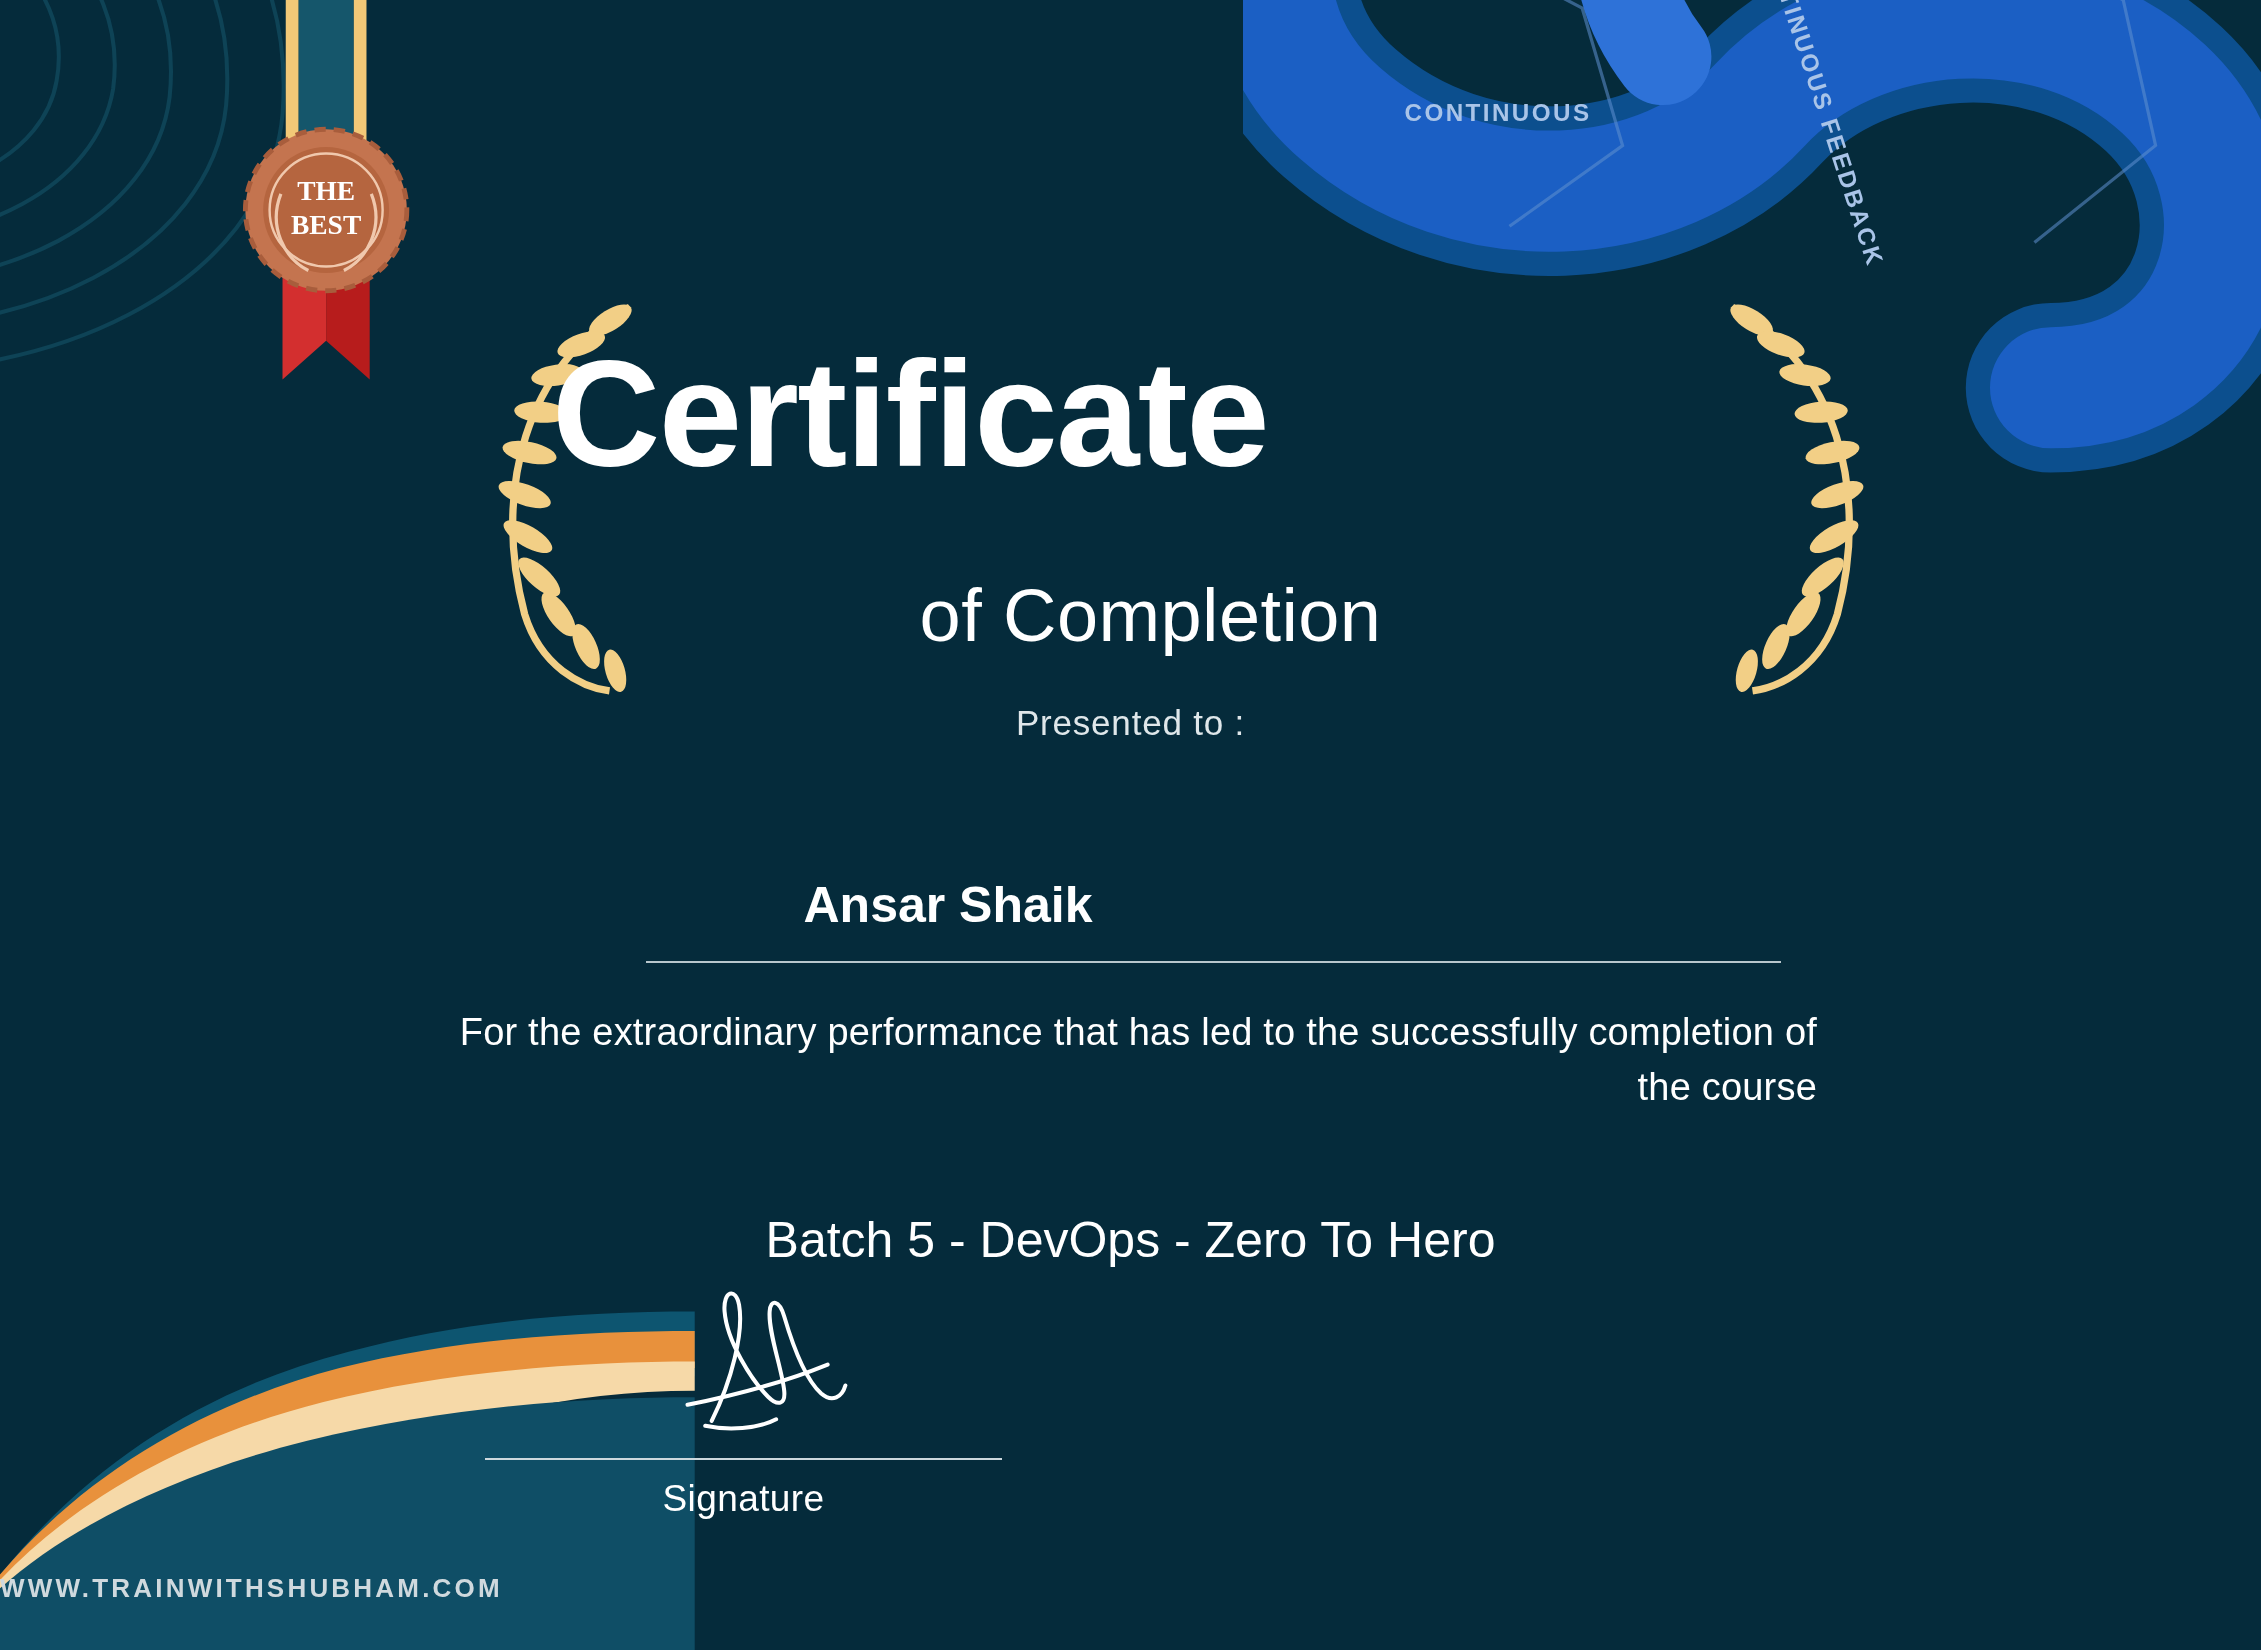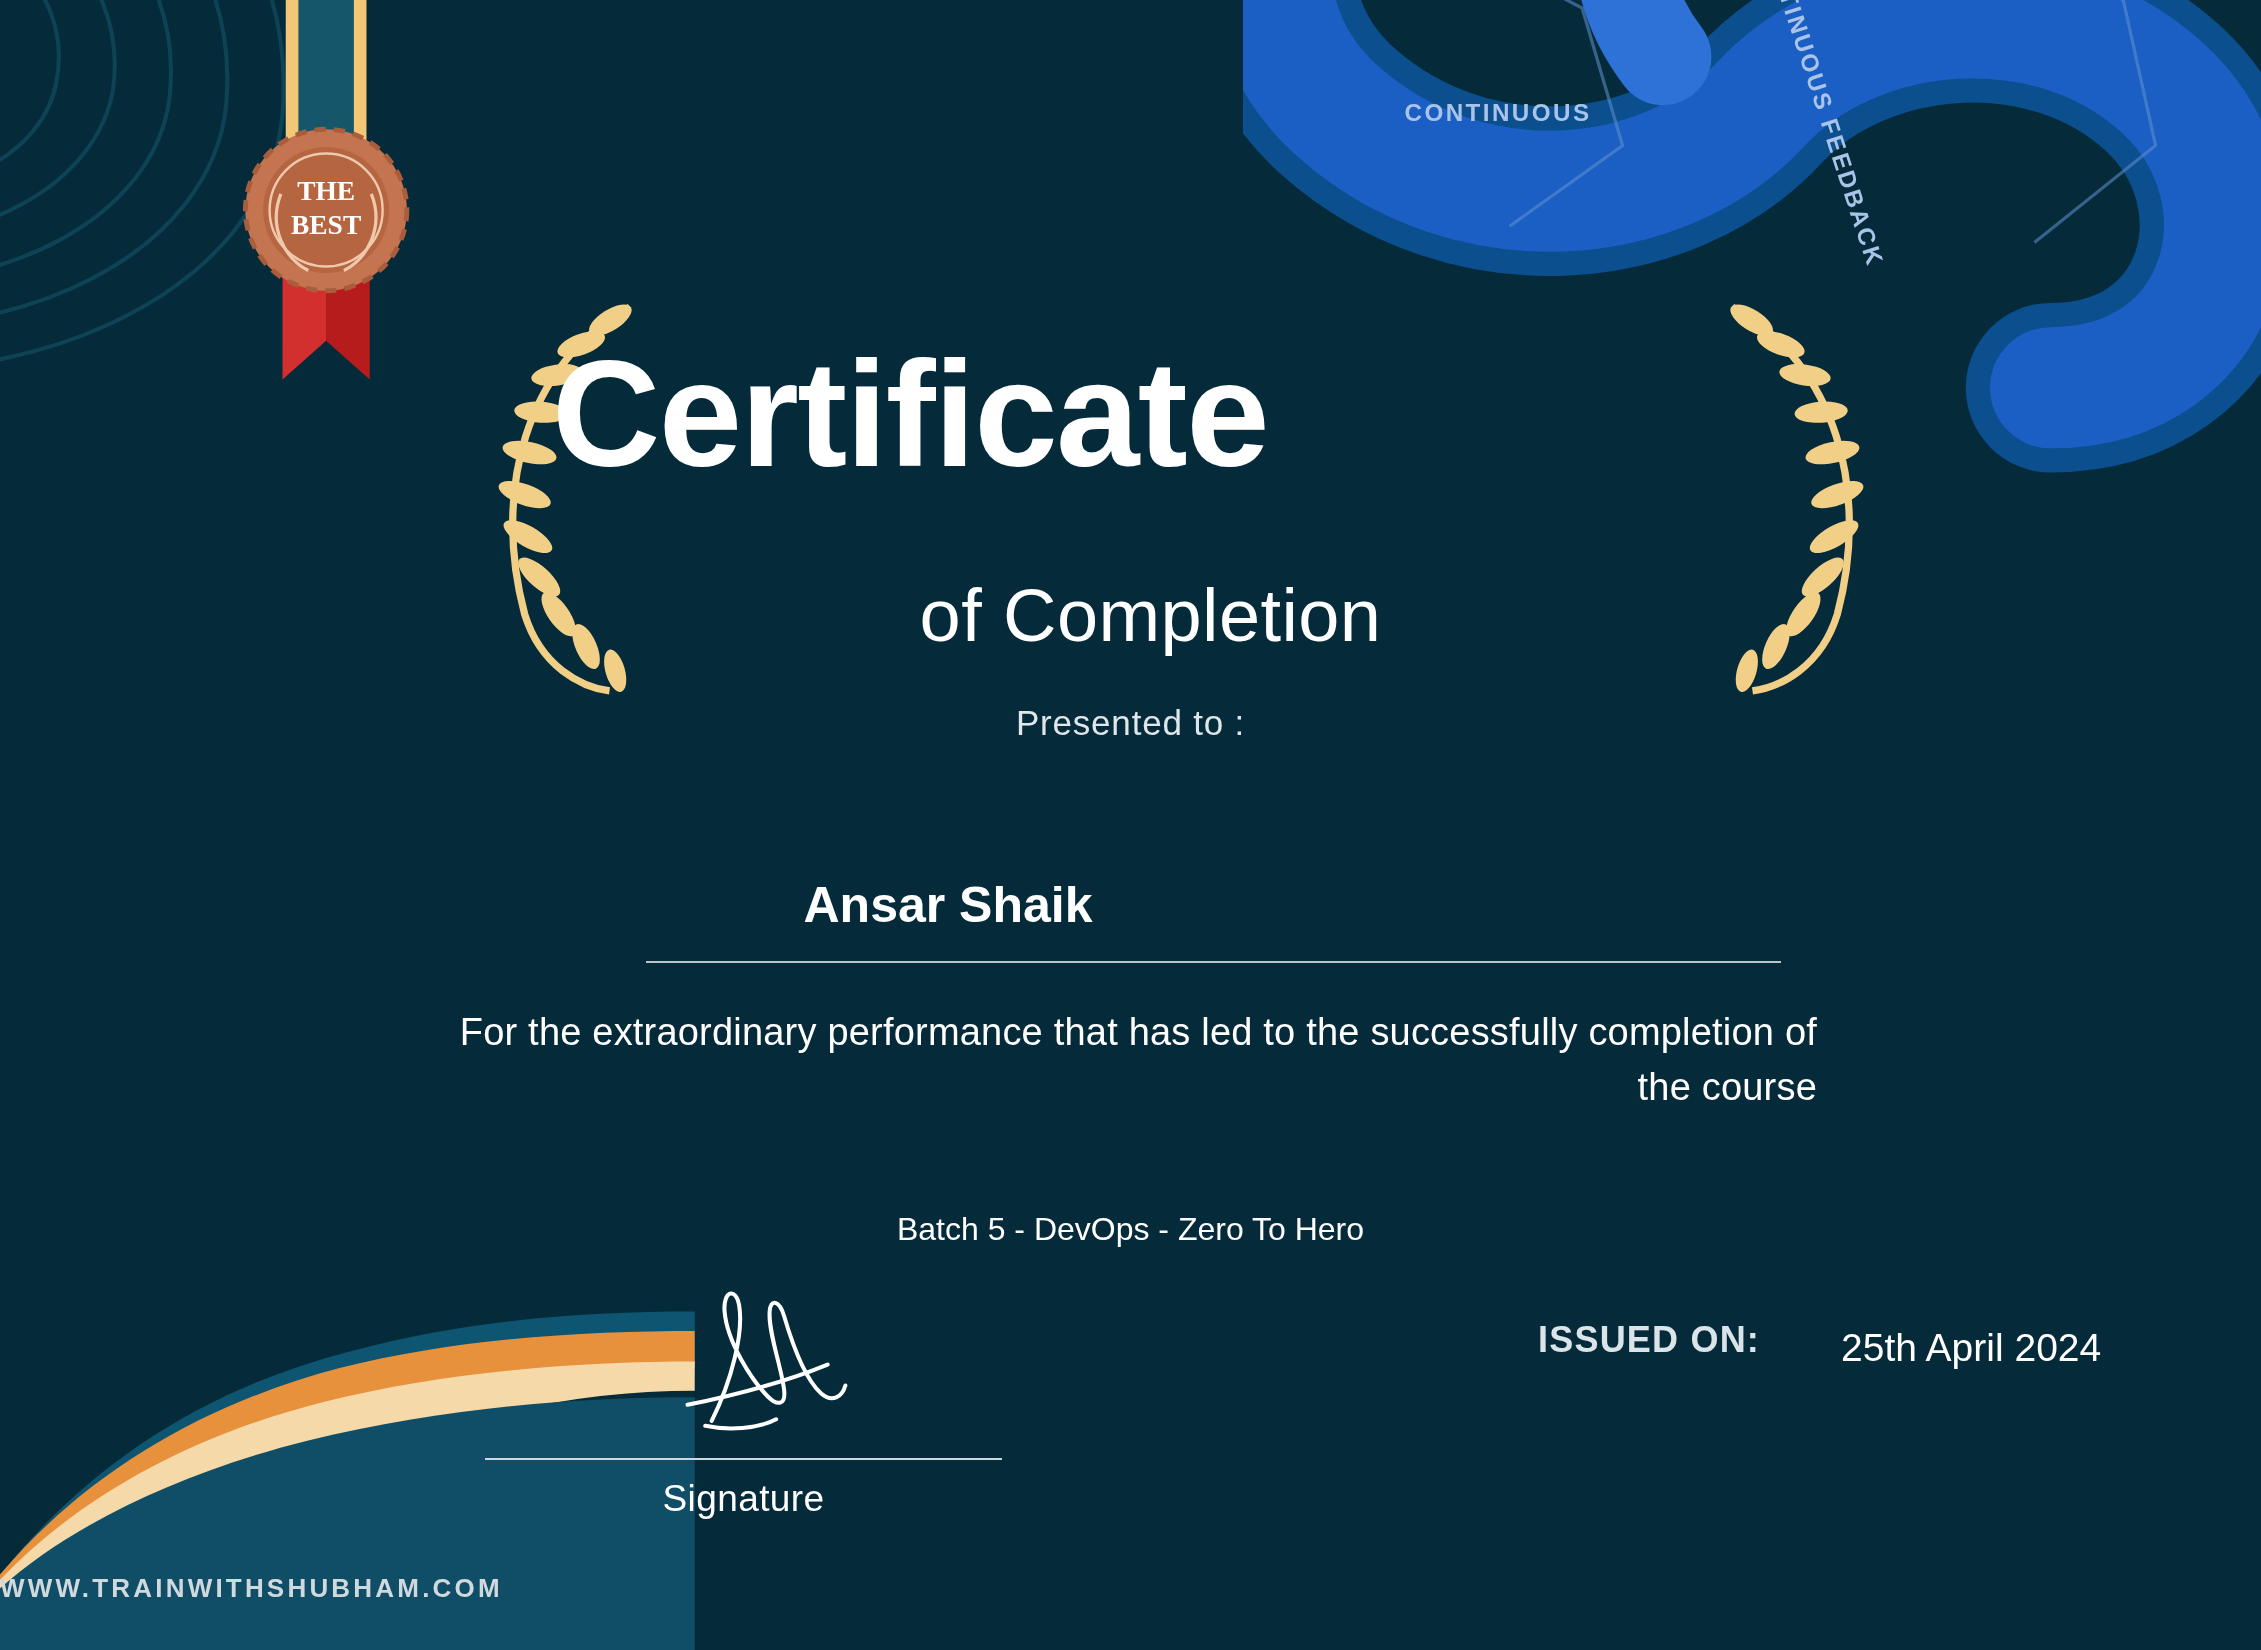--- a/index.html
+++ b/index.html
@@ -129,21 +129,21 @@
     line-height: 1.45;
     letter-spacing: 0.2px;
   }
   .course {
     position: absolute;
     top: 1211px;
     left: 0;
     width: 2261px;
     text-align: center;
     color: #ffffff;
-    font-size: 32px;
+    font-size: 50px;
     font-weight: 400;
   }
 
   
   .sig-block {
     position: absolute;
     left: 485px;
     top: 1284px;
     width: 517px;
     height: 267px;
@@ -327,22 +327,18 @@
           <path d="M70,170 C95,120 110,60 104,26 C100,4 84,8 86,34 C89,72 120,120 140,140 C152,152 162,150 160,132 C157,104 140,60 142,34 C143,18 154,20 160,40 C170,74 186,118 206,136 C220,148 232,140 236,126"></path>
           <path d="M40,150 C80,142 150,126 214,100"></path>
           <path d="M62,176 C90,182 128,180 150,168"></path>
         </g>
       </svg>
       <div class="sig-line"></div>
       <div class="sig-label">Signature</div>
     </div>
 
     <div class="meta">
-      <div class="meta-row">
-        <span class="meta-label">ISSUED ON:</span>
-        <span class="meta-value date">25th April 2024</span>
-      </div>
     </div>
 
     <div class="footer-url">WWW.TRAINWITHSHUBHAM.COM</div>
   </div>
 </div>
 
 
 </body></html>

